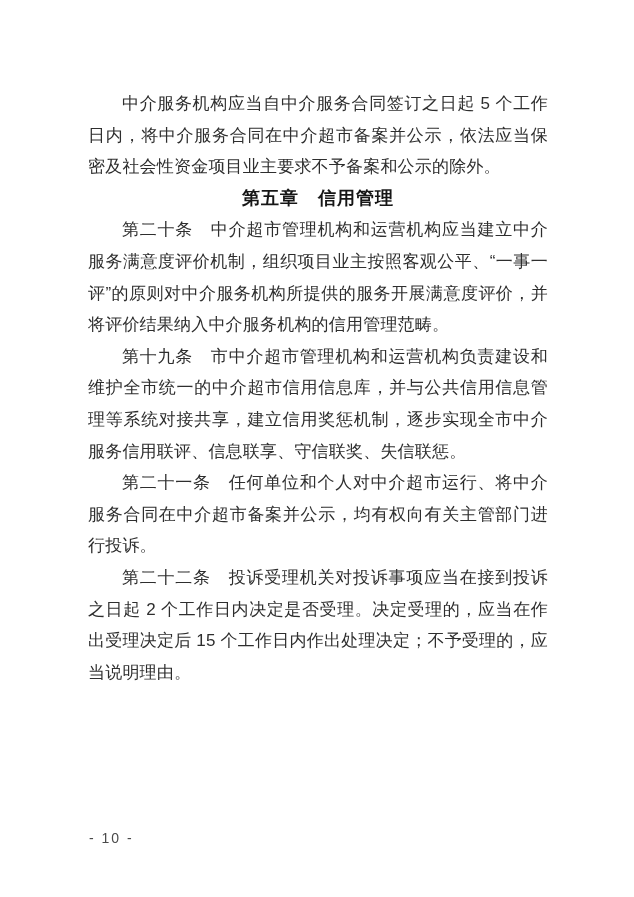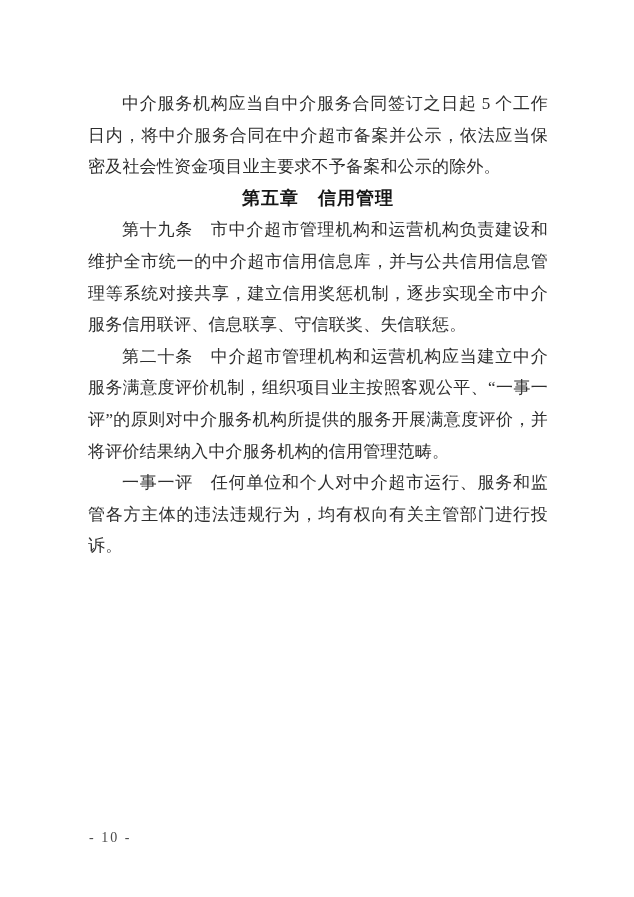--- a/index.html
+++ b/index.html
@@ -6,21 +6,21 @@
     margin: 0;
     padding: 0;
     background: #ffffff;
   }
   .page {
     position: relative;
     width: 576px;
     height: 897px;
     background: #ffffff;
     overflow: hidden;
-    font-family: Liberation Serif, serif;
+    font-family: Liberation Sans, sans-serif;
   }
   .content {
     position: absolute;
     left: 88px;
     top: 88px;
     width: 460px;
     font-size: 17px;
     line-height: 31.6px;
     color: #2e2e2e;
     text-align: justify;
@@ -59,22 +59,23 @@
   .speck-1 { left: 602px; top: 218px; }
   .speck-2 { left: 603px; top: 257px; }
 </style>
 </head>
 <body>
 
 <div class="page">
   <main class="content">
     <p class="para">中介服务机构应当自中介服务合同签订之日起 5 个工作日内，将中介服务合同在中介超市备案并公示，依法应当保密及社会性资金项目业主要求不予备案和公示的除外。</p>
     <h2 class="heading">第五章　信用管理</h2>
+    <p class="para">第二十条　中介超市管理机构和运营机构应当建立中介服务满意度评价机制，组织项目业主按照客观公平、“一事一评”的原则对中介服务机构所提供的服务开展满意度评价，并将评价结果纳入中介服务机构的信用管理范畴。</p>
     <p class="para">第十九条　市中介超市管理机构和运营机构负责建设和维护全市统一的中介超市信用信息库，并与公共信用信息管理等系统对接共享，建立信用奖惩机制，逐步实现全市中介服务信用联评、信息联享、守信联奖、失信联惩。</p>
-    <p class="para">第二十条　中介超市管理机构和运营机构应当建立中介服务满意度评价机制，组织项目业主按照客观公平、“一事一评”的原则对中介服务机构所提供的服务开展满意度评价，并将评价结果纳入中介服务机构的信用管理范畴。</p>
-    <p class="para">一事一评　任何单位和个人对中介超市运行、服务和监管各方主体的违法违规行为，均有权向有关主管部门进行投诉。</p>
+    <p class="para">第二十一条　任何单位和个人对中介超市运行、将中介服务合同在中介超市备案并公示，均有权向有关主管部门进行投诉。</p>
+    <p class="para">第二十二条　投诉受理机关对投诉事项应当在接到投诉之日起 2 个工作日内决定是否受理。决定受理的，应当在作出受理决定后 15 个工作日内作出处理决定；不予受理的，应当说明理由。</p>
   </main>
 
   <div class="page-number">- 10 -</div>
 
   <span class="scan-speck speck-1"></span>
   <span class="scan-speck speck-2"></span>
 </div>
 
 </body></html>

